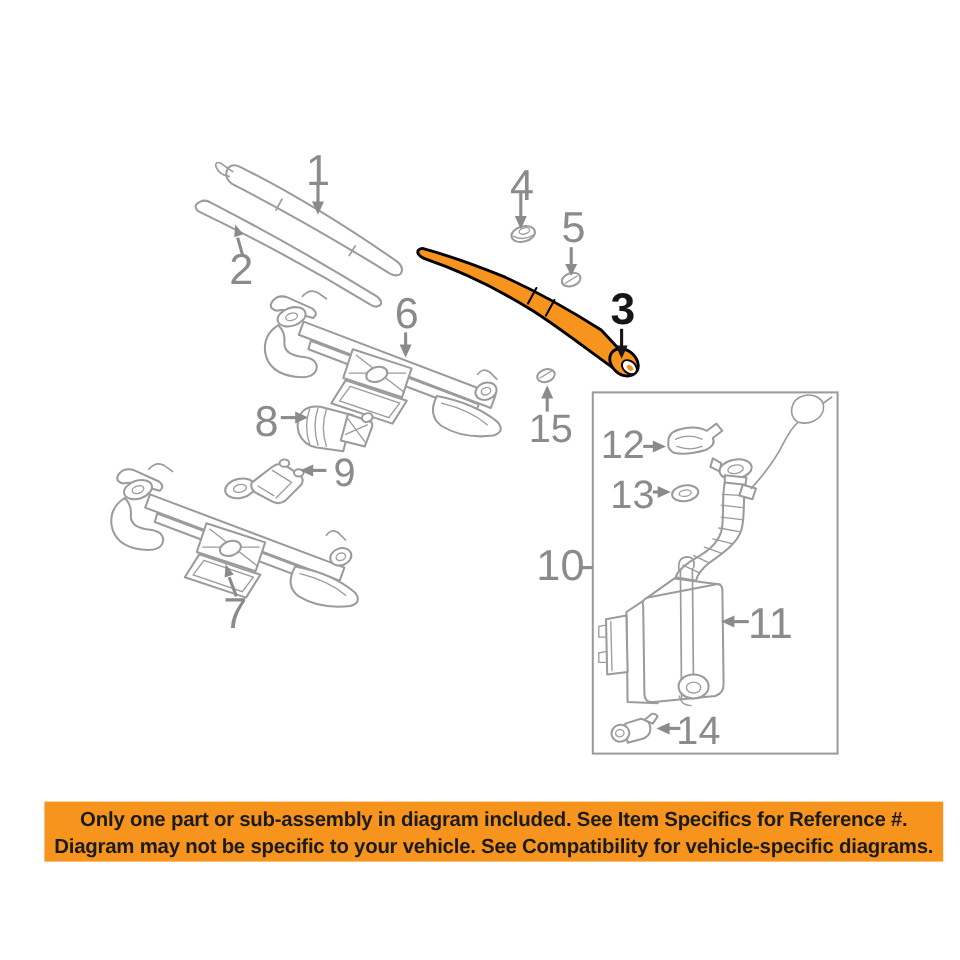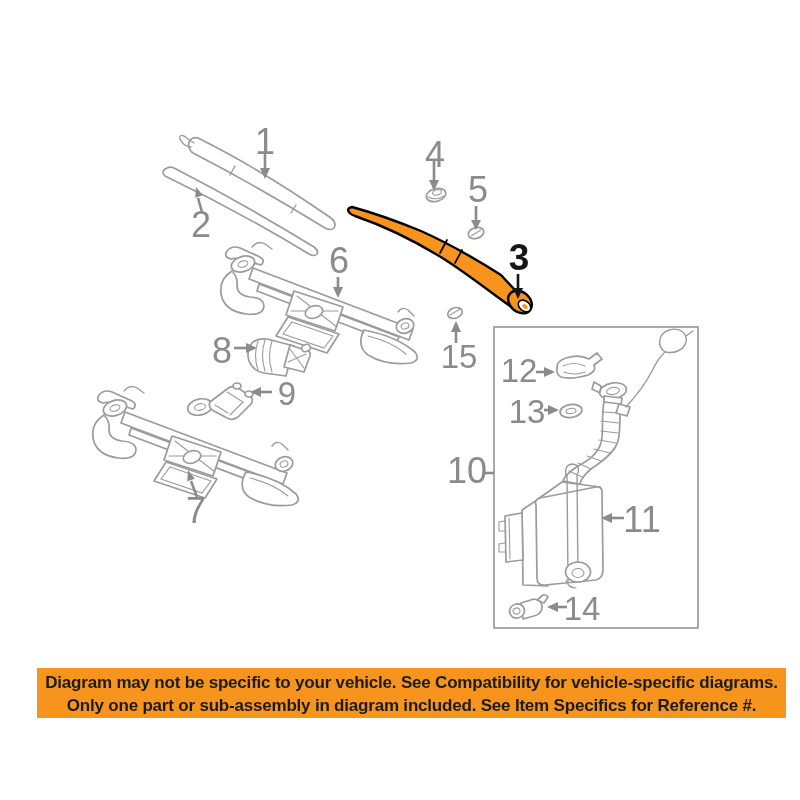--- a/index.html
+++ b/index.html
@@ -237,15 +237,15 @@
     <text class="cal-num sm" x="582" y="620">14</text>
   </g>
   <g>
     <line class="cal-line" x1="456" y1="343" x2="456" y2="331"></line>
     <polygon class="cal-head" points="451,332 461,332 456,321"></polygon>
     <text class="cal-num sm" x="459" y="368">15</text>
   </g>
 </svg>
 
 <div id="banner">
+  <div>Only one part or sub-assembly in diagram included. See Item Specifics for Reference #.</div>
   <div>Diagram may not be specific to your vehicle. See Compatibility for vehicle-specific diagrams.</div>
-  <div>Only one part or sub-assembly in diagram included. See Item Specifics for Reference #.</div>
 </div>
 
 </body></html>

